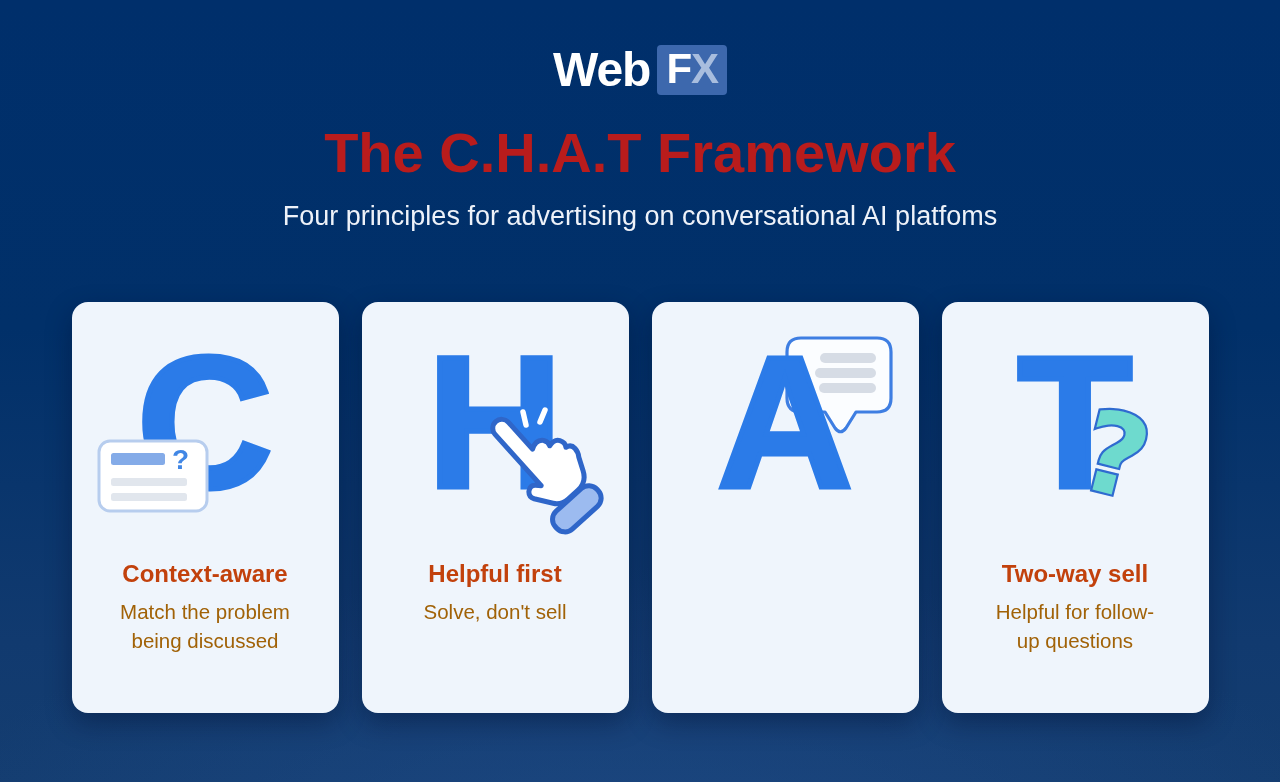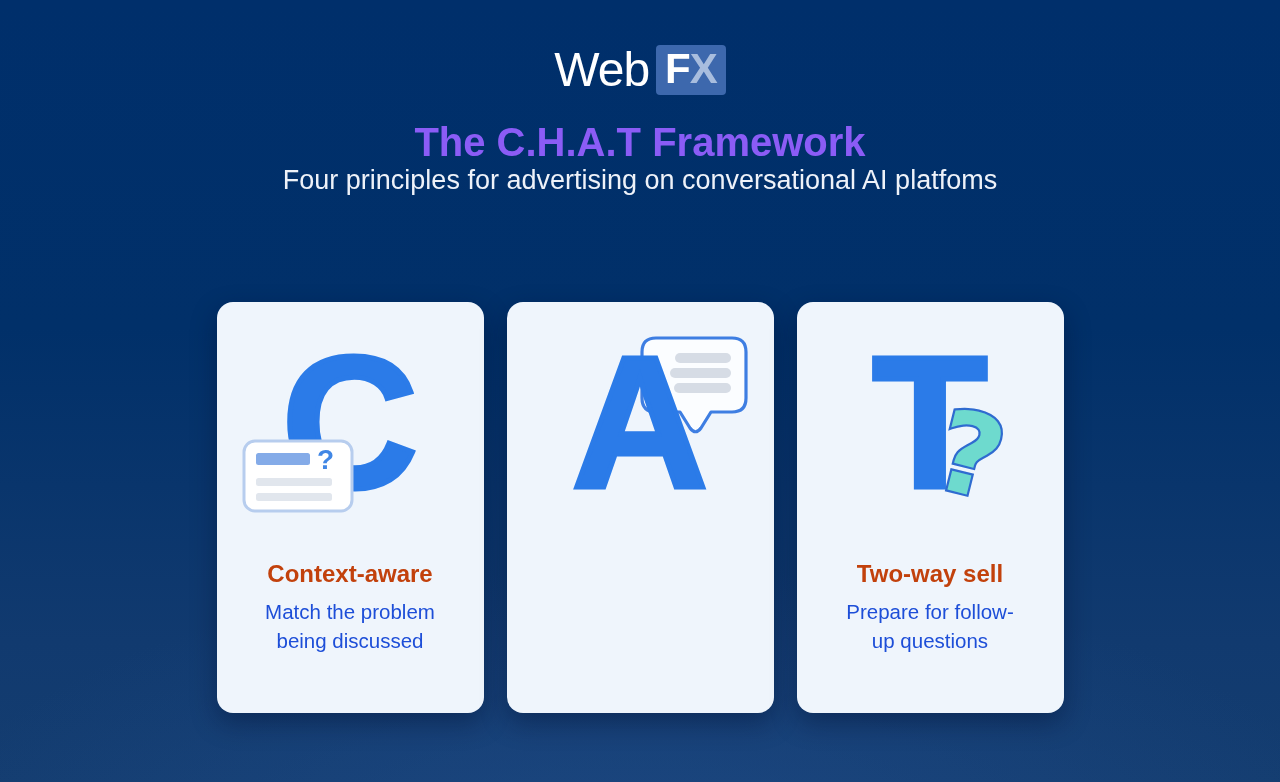--- a/index.html
+++ b/index.html
@@ -9,32 +9,32 @@
     background:
       radial-gradient(ellipse 80% 55% at 50% 112%, rgba(35,80,145,.55) 0%, rgba(35,80,145,0) 72%),
       linear-gradient(180deg, #002f6b 0%, #013069 42%, #113a6f 82%, #143d70 100%);
   }
   .stage { width:1280px; height:782px; position:relative; }
 
   
   header { text-align:center; padding-top:44px; }
   .logo { display:inline-flex; align-items:center; gap:7px; height:52px; }
   .logo-web {
-    color:#ffffff; font-size:48px; font-weight:400; letter-spacing:-1px; line-height:1;
+    color:#ffffff; font-size:48px; font-weight:700; letter-spacing:-1px; line-height:1;
   }
   .logo-fx {
     display:inline-flex; align-items:center; justify-content:center;
     background:#3d68ad; border-radius:4px; padding:3px 9px 5px 9px; line-height:1;
   }
   .logo-f { color:#ffffff; font-size:42px; font-weight:700; letter-spacing:-1px; }
   .logo-x { color:#a8bdde; font-size:42px; font-weight:700; letter-spacing:-1px; }
   h1 {
-    margin-top:24px; color:#8b5cf6; font-size:40px; font-weight:700; letter-spacing:0;
+    margin-top:24px; color:#b91c1c; font-size:56px; font-weight:700; letter-spacing:0;
   }
-  .subtitle { margin-top:0; color:#eef2f9; font-size:27px; font-weight:400; }
+  .subtitle { margin-top:16px; color:#eef2f9; font-size:27px; font-weight:400; }
 
   
   .cards {
     position:absolute; top:302px; left:0; width:1280px;
     display:flex; justify-content:center; gap:23px;
   }
   .card {
     width:267px; height:411px; background:#eff5fc; border-radius:16px;
     box-shadow:0 10px 26px rgba(0,12,45,.38);
     text-align:center; position:relative; overflow:hidden;
@@ -44,21 +44,21 @@
     position:absolute; top:26px; left:50%; transform:translateX(-50%);
     font-size:188px; line-height:1; font-weight:700;
     color:#2b7be8; -webkit-text-stroke:5px #2b7be8;
   }
   .letter.z-top { z-index:3; }
   .icon { position:absolute; }
   .icon.over { z-index:4; }
   .icon.under { z-index:1; }
   .card h2 { font-size:24px; font-weight:700; color:#c2410c; }
   .card p {
-    margin-top:10px; font-size:20.5px; line-height:1.4; color:#1d4ed8;
+    margin-top:10px; font-size:20.5px; line-height:1.4; color:#a16207;
     white-space:pre-line;
   }
 </style>
 </head>
 <body>
 
 <div class="stage">
 
   <header>
     <div class="logo">
@@ -83,20 +83,38 @@
           <text x="76" y="31" font-family="Liberation Sans, sans-serif" font-size="28" font-weight="700" fill="#4187e5">?</text>
           <rect x="15" y="40" width="76" height="8" rx="2.5" fill="#e1e6ed"></rect>
           <rect x="15" y="55" width="76" height="8" rx="2.5" fill="#e1e6ed"></rect>
         </svg>
       </div>
       <h2>Context-aware</h2>
       <p>Match the problem
 being discussed</p>
     </section>
 
+    <section class="card">
+      <div class="letter-zone">
+        <span class="letter">H</span>
+        <svg class="icon over" style="left:128px; top:90px;" width="130" height="150" viewBox="0 0 130 150">
+          <g transform="rotate(-42 60 75)">
+            <rect x="24" y="112" width="56" height="24" rx="11" fill="#9cbbf0" stroke="#2f66c9" stroke-width="5"></rect>
+            <path d="M41 14 a9 9 0 0 1 18 0 l0 36 q9 -5 14 1 q3 4 1 8 q8 -2 11 3 q3 5 0 9 q6 1 6 7 q0 5 -3 9 l-6 13 q-5 11 -17 11 l-13 0 q-9 0 -14 -7 l-11 -16 q-3 -5 1 -9 q5 -4 9 0 l4 4 z" fill="#ffffff" stroke="#2f66c9" stroke-width="5" stroke-linejoin="round"></path>
+          </g>
+          <g stroke="#ffffff" stroke-width="5.5" stroke-linecap="round" fill="none">
+            <path d="M14 40 l11 9"></path>
+            <path d="M33 20 l3 13"></path>
+            <path d="M55 18 l-5 12"></path>
+          </g>
+        </svg>
+      </div>
+      <h2>Helpful first</h2>
+      <p>Solve, don't sell</p>
+    </section>
 
     <section class="card">
       <div class="letter-zone">
         <span class="letter z-top">A</span>
         <svg class="icon under" style="left:130px; top:32px;" width="114" height="108" viewBox="0 0 114 108">
           <path d="M19 4 H95 Q109 4 109 18 V64 Q109 78 95 78 H74 L64 94 Q58.5 101.5 53 94 L43 78 H19 Q5 78 5 64 V18 Q5 4 19 4 Z" fill="#fbfdff" stroke="#3e7ee2" stroke-width="3.2" stroke-linejoin="round"></path>
           <rect x="38" y="19" width="56" height="10" rx="5" fill="#d6dce5"></rect>
           <rect x="33" y="34" width="61" height="10" rx="5" fill="#d6dce5"></rect>
           <rect x="37" y="49" width="57" height="10" rx="5" fill="#d6dce5"></rect>
         </svg>
@@ -104,18 +122,18 @@
     </section>
 
     <section class="card">
       <div class="letter-zone">
         <span class="letter">T</span>
         <svg class="icon over" style="left:122px; top:92px;" width="100" height="130" viewBox="0 0 100 130">
           <text x="50" y="100" text-anchor="middle" font-family="DejaVu Sans, sans-serif" font-size="112" font-weight="700" fill="#6edace" stroke="#2f6bd0" stroke-width="4.5" paint-order="stroke" transform="rotate(14 50 65)">?</text>
         </svg>
       </div>
       <h2>Two-way sell</h2>
-      <p>Prepare for follow-
+      <p>Helpful for follow-
 up questions</p>
     </section>
 
   </main>
 </div>
 
 </body></html>

